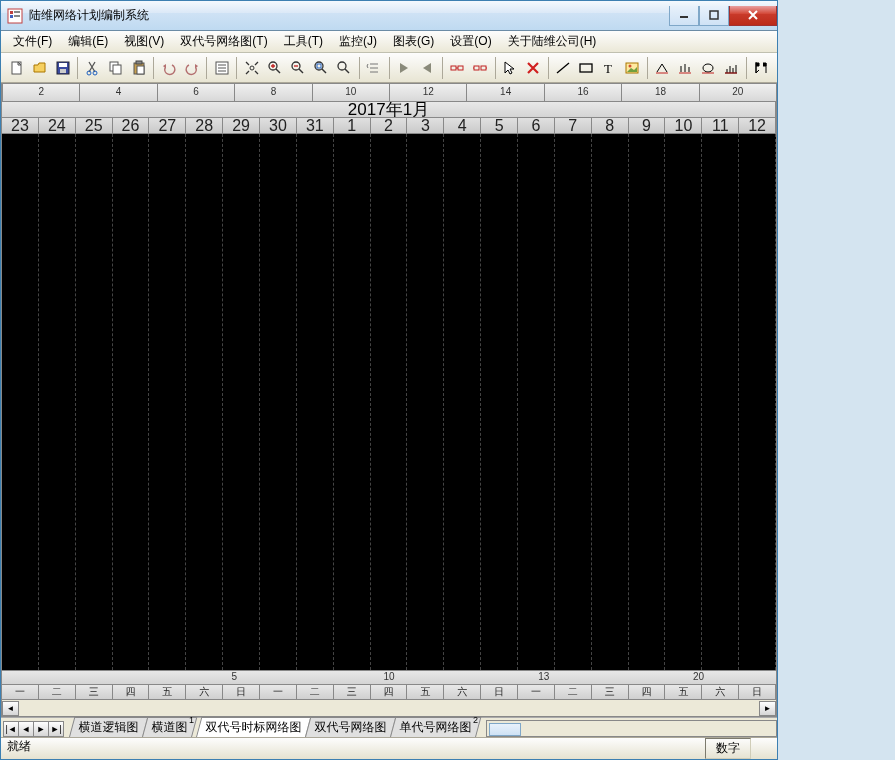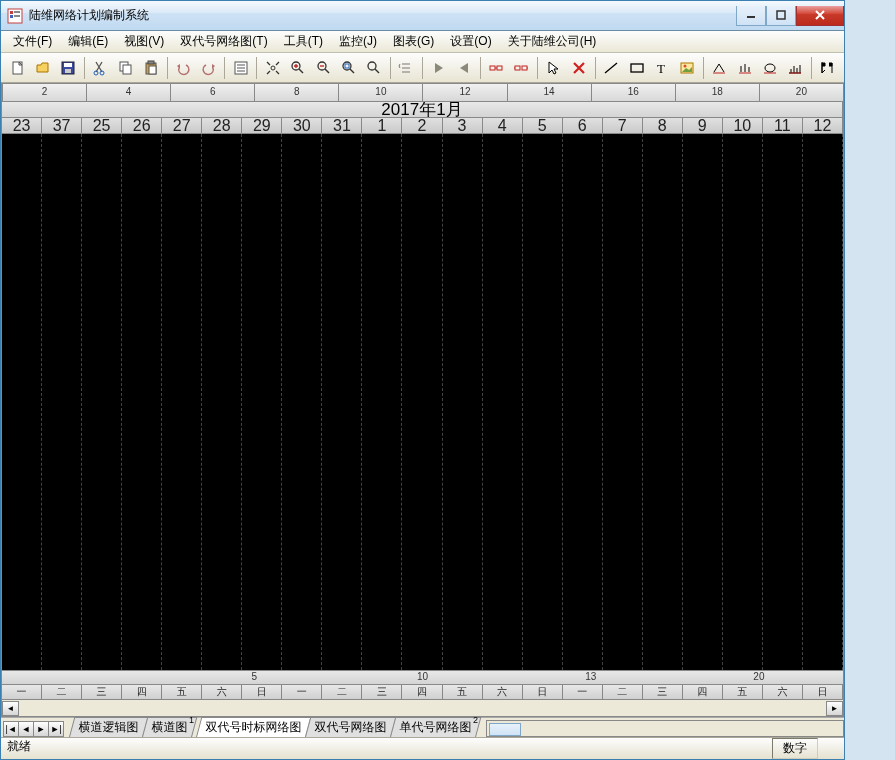--- a/index.html
+++ b/index.html
@@ -1,17 +1,17 @@
 <!DOCTYPE html>
 <html><head>
 <meta charset="utf-8">
 <style>
 html,body{margin:0;padding:0;font-family:"Microsoft YaHei","SimSun",Arial,sans-serif;font-size:12px;background:#d4e4f0;overflow:hidden}
 *{box-sizing:border-box}
-.window{width:845px;height:760px;background:#ece9d8;display:flex;flex-direction:column;border:1px solid #3c7fb1}
+.window{width:778px;height:760px;background:#ece9d8;display:flex;flex-direction:column;border:1px solid #3c7fb1}
 .titlebar{height:30px;background:linear-gradient(to bottom,#f4f9fe 0%,#dce9f7 40%,#cfe2f5 41%,#bfdaf1 100%);display:flex;align-items:center;padding:0 0 0 6px;border-bottom:1px solid #6b8ba5}
 .titlebar .app-icon{width:16px;height:16px;margin-right:6px;display:flex;align-items:center;justify-content:center}
 .titlebar .title{flex:1;color:#000;font-size:12px}
 .titlebar .win-controls{display:flex;height:20px;margin-top:0}
 .win-btn{width:30px;height:20px;display:flex;align-items:center;justify-content:center;margin-left:0;border:1px solid #7fa7c8;border-top:none;background:linear-gradient(to bottom,#e8f1fb,#cfe2f5);cursor:pointer}
 .win-btn.close{width:48px;background:linear-gradient(to bottom,#e9a0a0,#d44a3a 40%,#c93a2a 41%,#bb2a1a);border-color:#a03030}
 .win-btn svg{pointer-events:none}
 .menubar{height:22px;background:linear-gradient(to bottom,#fdfdfd,#ebe8d7);display:flex;align-items:center;padding:0 4px;border-bottom:1px solid #c0c0b0}
 .menu-item{padding:2px 8px;cursor:pointer;color:#000}
 .toolbar{height:30px;background:linear-gradient(to bottom,#fdfdfd,#e8e5d3);display:flex;align-items:center;padding:2px 4px;border-bottom:1px solid #aca899;gap:0}
@@ -303,21 +303,21 @@
       <div class="tick">18</div>
       <div class="tick">20</div>
     </div>
 
     <div class="month-header">
       <div class="month-cell" style="flex:9">2017年1月</div>
     </div>
 
     <div class="date-header" id="date-header">
         <div class="date-cell">23</div>
-        <div class="date-cell">37</div>
+        <div class="date-cell">24</div>
         <div class="date-cell">25</div>
         <div class="date-cell">26</div>
         <div class="date-cell">27</div>
         <div class="date-cell">28</div>
         <div class="date-cell">29</div>
         <div class="date-cell">30</div>
         <div class="date-cell">31</div>
         <div class="date-cell">1</div>
         <div class="date-cell">2</div>
         <div class="date-cell">3</div>

